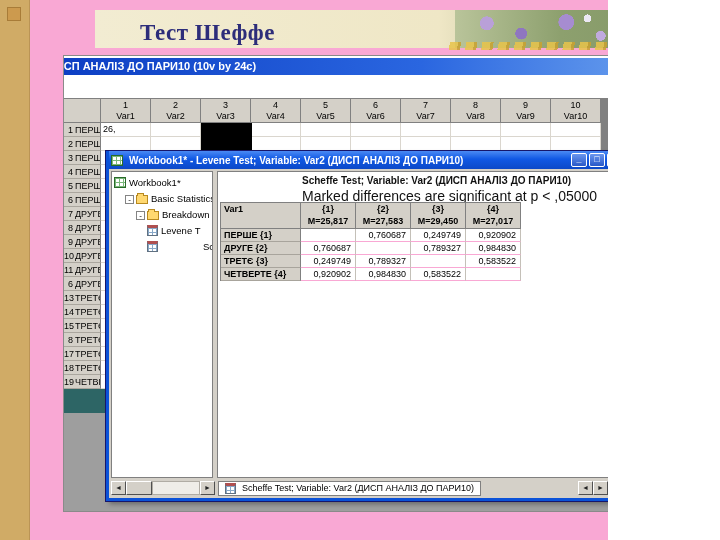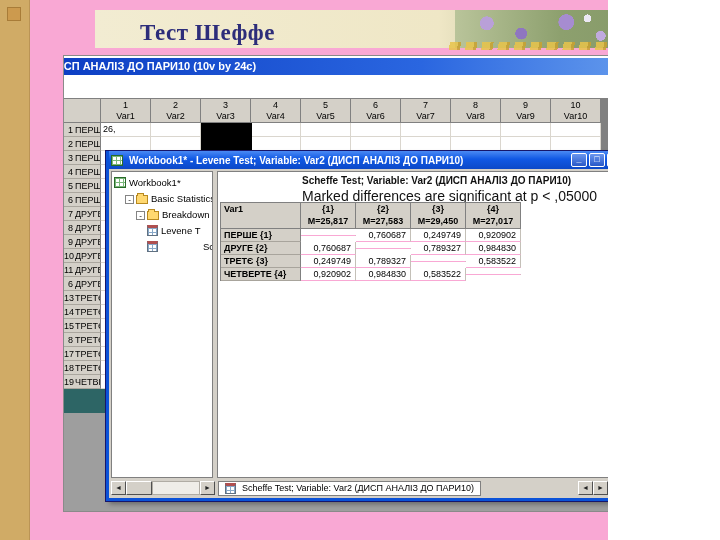--- a/index.html
+++ b/index.html
@@ -102,21 +102,21 @@
                    background:#fff; border:1px solid #808080; overflow:hidden; }
   .sheet-hline1 { position:absolute; left:84px; top:3px; font-size:10px; font-weight:bold; color:#111; white-space:nowrap; }
   .sheet-hline2 { position:absolute; left:84px; top:16px; font-size:14px; color:#111; white-space:nowrap; }
 
   .sch-table { position:absolute; left:2px; top:30px; font-size:9px; border-top:1px solid #808080; border-left:1px solid #808080; }
   .sch-hrow { display:flex; }
   .sch-corner { width:80px; height:26px; flex:none; background:#d4d0c8; padding:1px 3px;
                 border-right:1px solid #808080; border-bottom:1px solid #808080; font-weight:bold; }
   .sch-hcell { width:55px; height:26px; flex:none; background:#d4d0c8; text-align:center;
                border-right:1px solid #808080; border-bottom:1px solid #808080; font-weight:bold; line-height:12px; }
-  .sch-row { display:flex; height:13px;align-items:center; }
+  .sch-row { display:flex; height:13px; }
   .sch-rowhdr { width:80px; flex:none; background:#d4d0c8; font-weight:bold; padding-left:3px;
                 border-right:1px solid #808080; border-bottom:1px solid #a8a49c; line-height:12px;
                 white-space:nowrap; overflow:hidden; }
   .sch-cell { width:55px; flex:none; background:#fff; text-align:right; padding-right:4px;
               border-right:1px solid #c4c0b8; border-bottom:1px solid #f9a8d4; line-height:12px; }
 
   .wb-bottom { position:absolute; left:2px; top:311px; width:512px; height:16px;
                display:flex; align-items:center; background:#d4d0c8; }
   .sb-btn { width:15px; height:14px; flex:none; background:#d4d0c8; text-align:center;
             font-size:7px; line-height:12px; color:#222;

